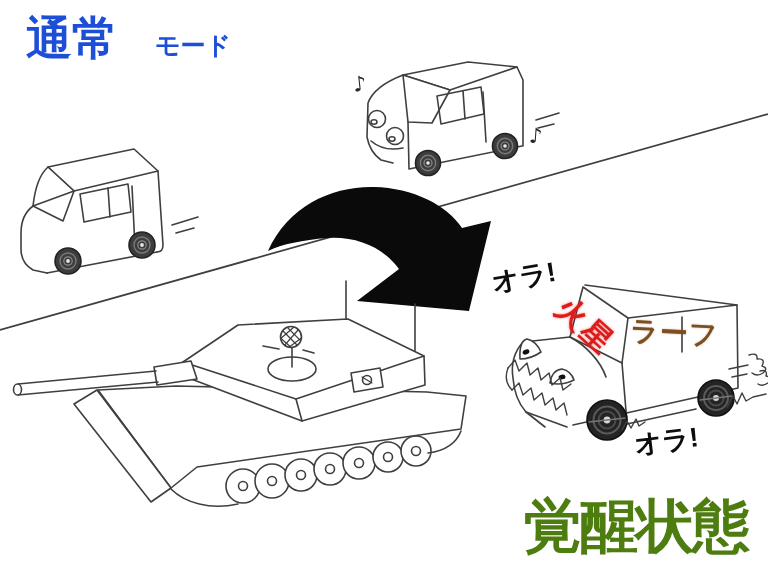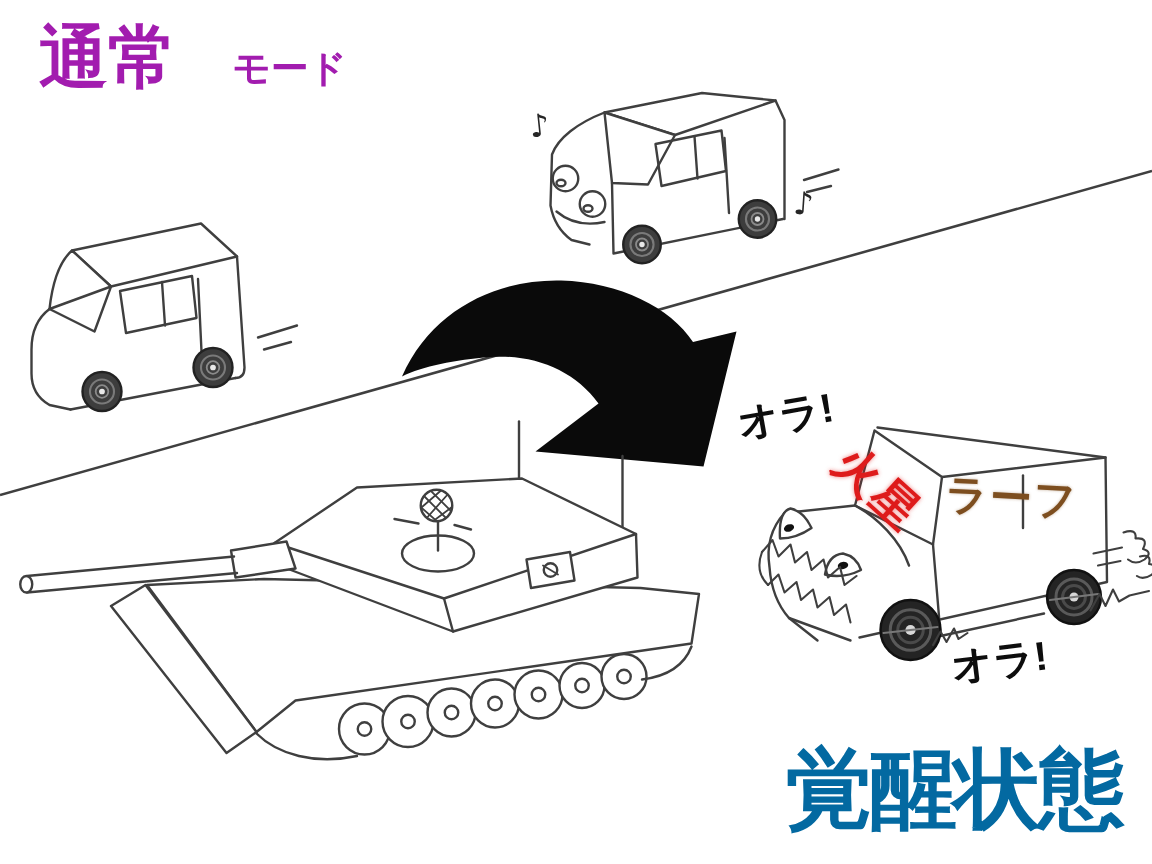--- a/index.html
+++ b/index.html
@@ -224,26 +224,26 @@
           <path d="M 732,377 L 747,374"></path>
     </g>
 
     <g stroke-width="1.4">
       <path d="M 622,430 L 627,421 L 631,428 L 636,419 L 639,426 L 645,422"></path>
       <path d="M 727,407 L 733,396 L 737,404 L 742,393 L 746,401 L 753,397 L 766,394"></path>
     </g>
   </g>
 </svg>
 
-  <div class="txt title-normal" style="color: #a21caf;">
+  <div class="txt title-normal" style="color: #1d4ed8;">
     <span class="main">通常</span>
     <span class="suffix">モード</span>
   </div>
 
-  <div class="txt title-awakened" style="color: #0369a1;">覚醒状態</div>
+  <div class="txt title-awakened" style="color: #4d7c0f;">覚醒状態</div>
 
   <div class="txt shout shout-top" style="color: rgb(13, 13, 13);">オラ!</div>
 
   <div class="txt shout shout-bottom" style="color: rgb(13, 13, 13);">オラ!</div>
 
   <div class="txt marking marking-red" style="color: rgb(222, 27, 27);">火星</div>
 
   <div class="txt marking marking-brown" style="color: rgb(125, 78, 31);">ラーフ</div>
 
   <div class="txt note note-left">♪</div>

